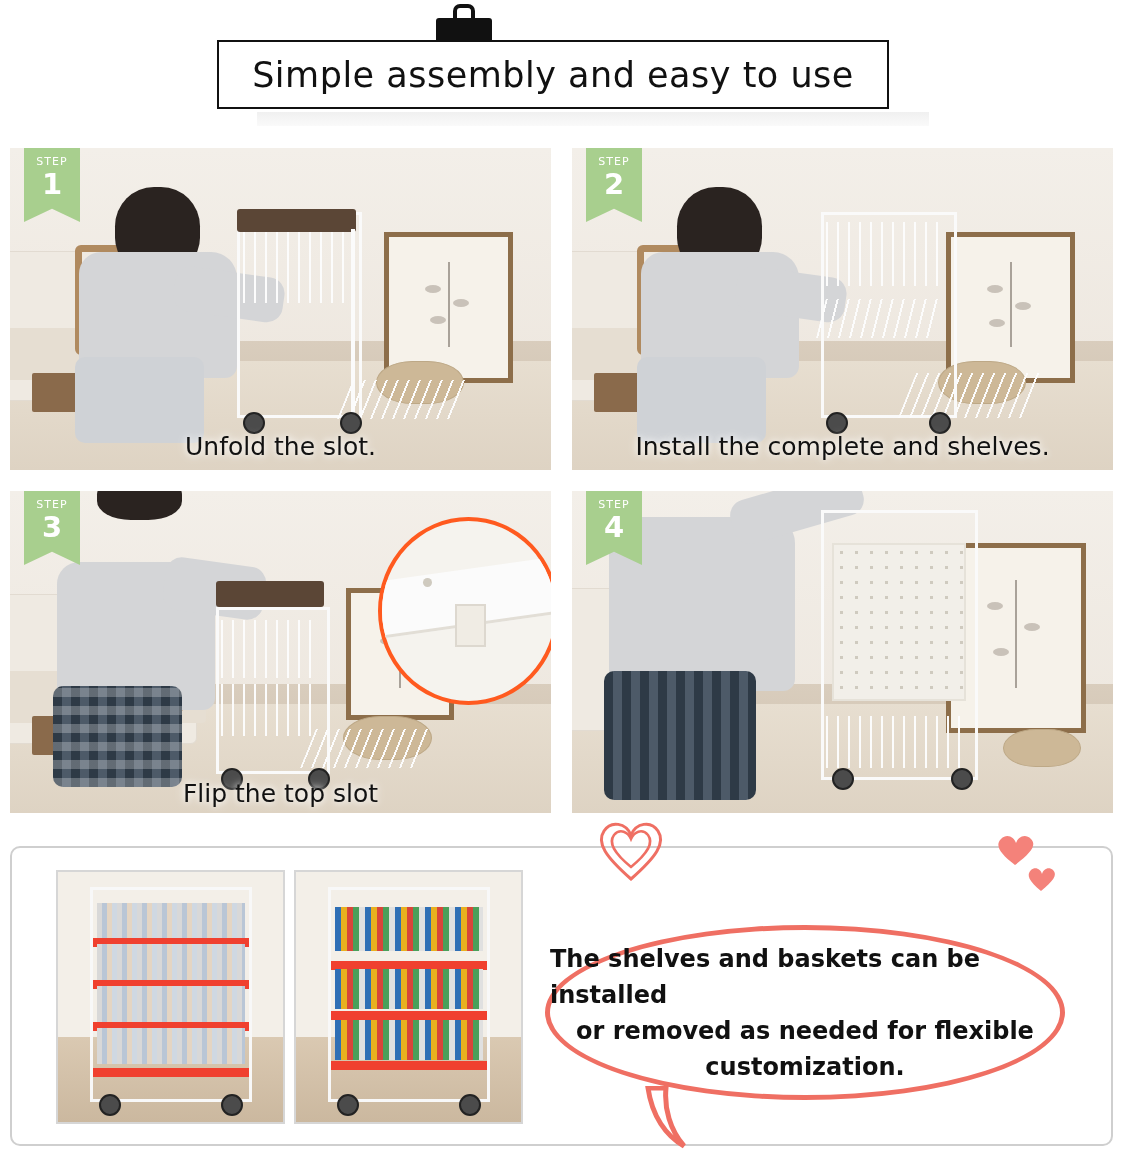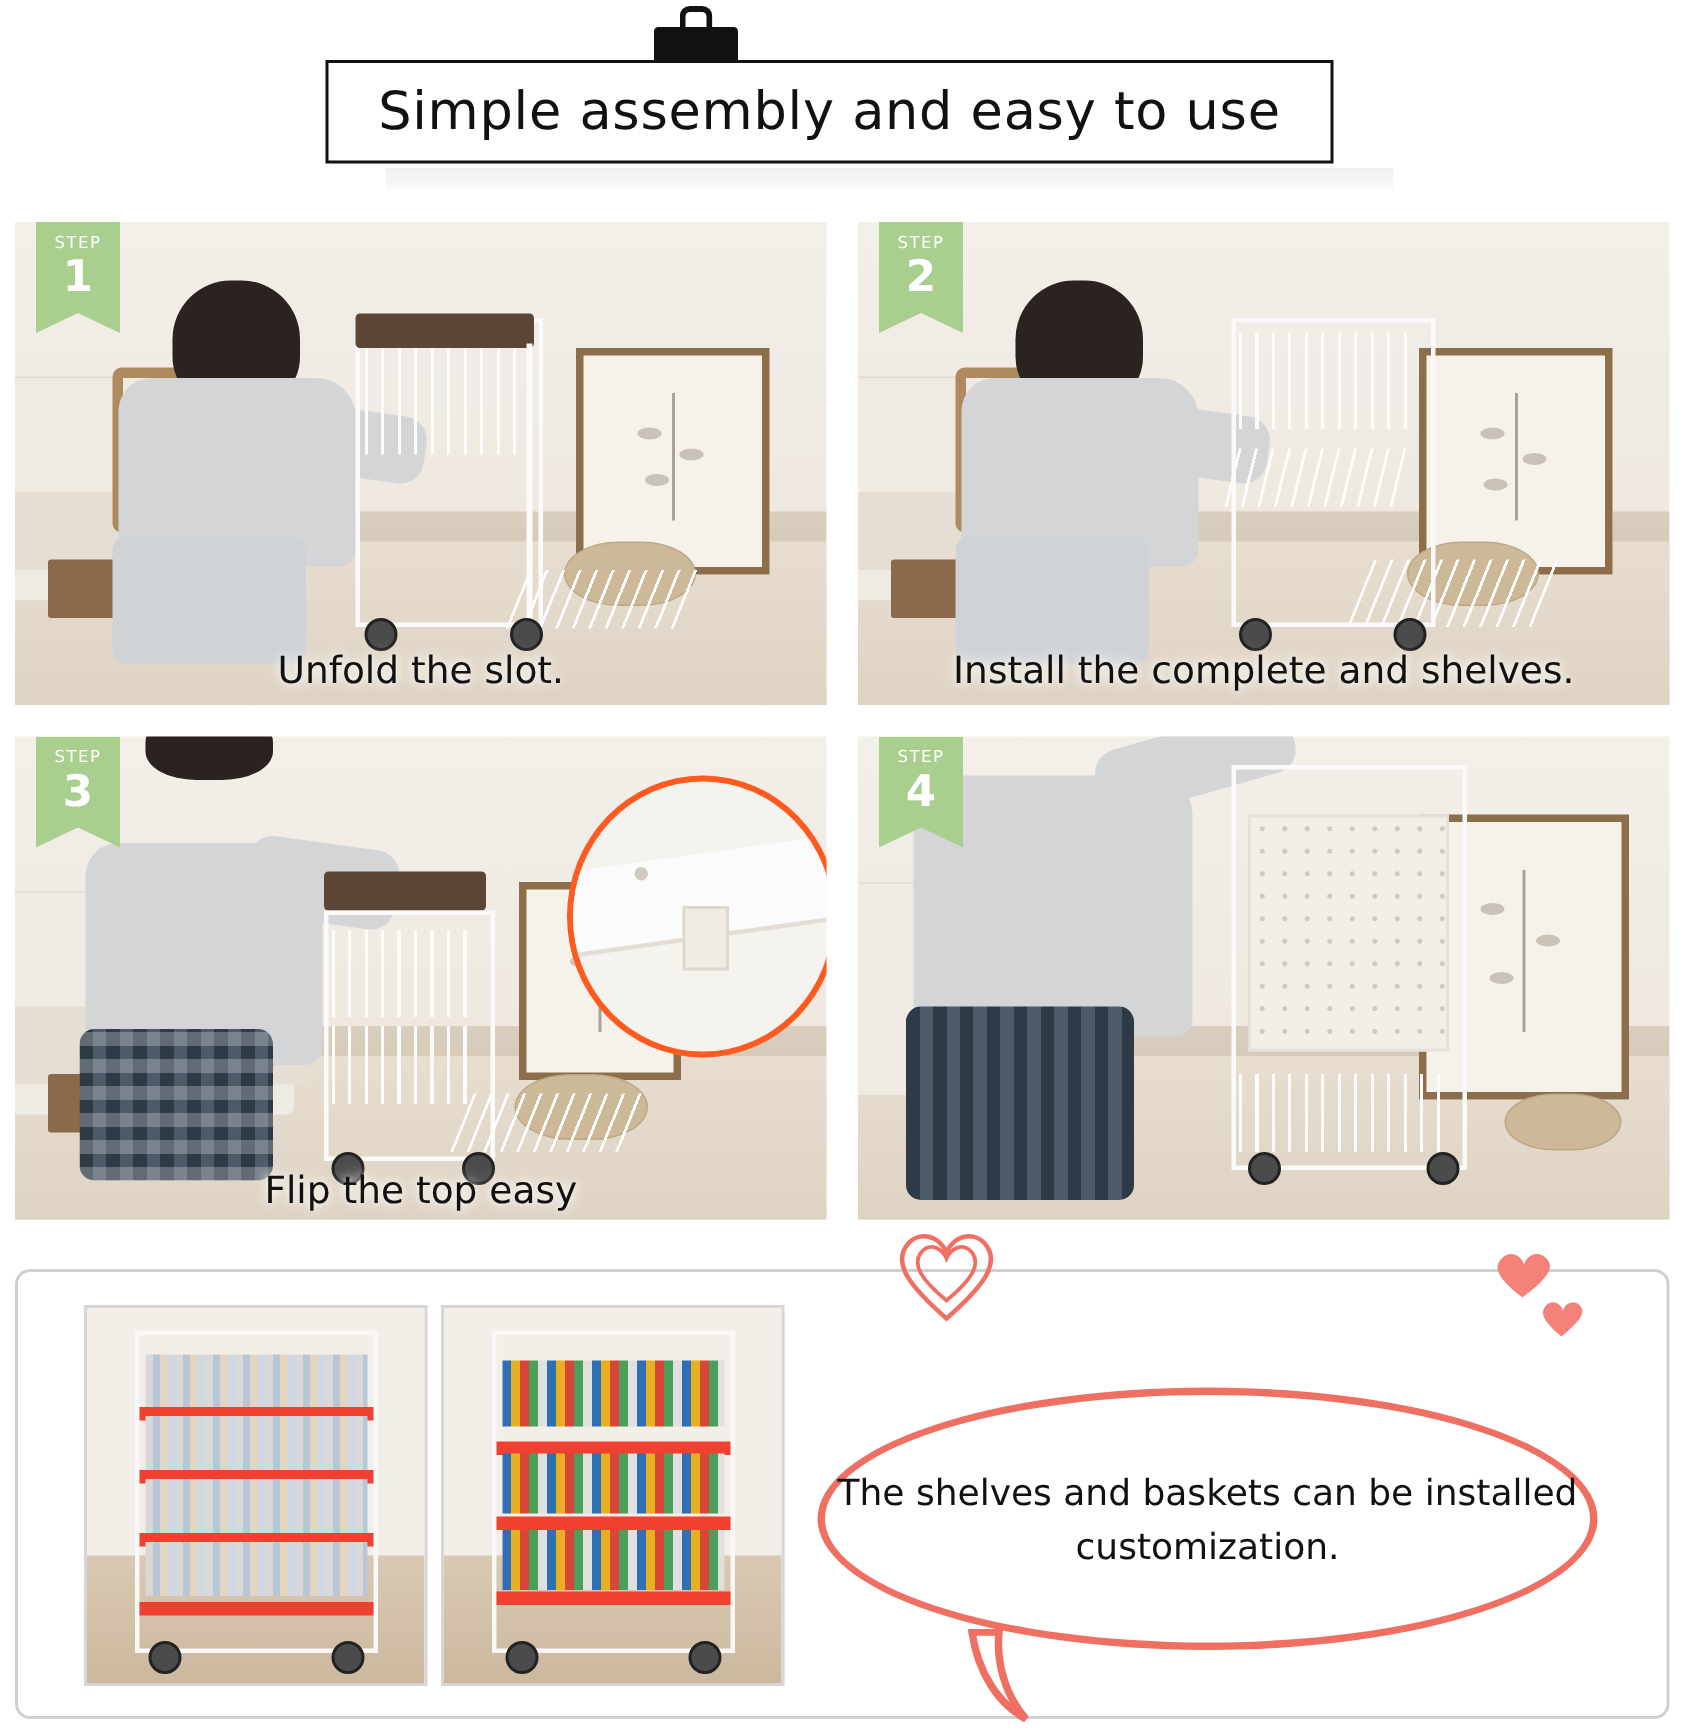--- a/index.html
+++ b/index.html
@@ -211,21 +211,21 @@
 
   
   .bubble{
     position:absolute;left:545px;top:925px;width:520px;height:175px;
     border:5px solid #ef6f63;border-radius:50%/50%;
     background:#fff;box-sizing:border-box;
     display:flex;flex-direction:column;align-items:center;justify-content:center;
     z-index:7;
   }
   .bubble .line{
-    font-size:24px;color:#111;line-height:36px;text-align:center;
+    font-size:24px;color:#111;line-height:36px;text-align:left;font-weight:bold;
   }
   .bubble-tail{
     position:absolute;left:640px;top:1086px;width:70px;height:64px;z-index:6;
   }
   .hearts{
     position:absolute;left:985px;top:825px;width:80px;height:80px;z-index:7;
   }
   .doodle-heart{
     position:absolute;left:586px;top:805px;width:90px;height:80px;z-index:7;
   }
@@ -352,21 +352,21 @@
         <div style="position:absolute;left:-6%;top:26%;width:120%;height:30%;background:#fbfbfb;border-bottom:3px solid #e2ded6;transform:rotate(-8deg);"></div>
         <div style="position:absolute;left:42%;top:46%;width:16%;height:22%;background:#f0ece4;border:2px solid #ddd8cf;"></div>
         <div style="position:absolute;left:24%;top:32%;width:9px;height:9px;border-radius:50%;background:#cfcabf;"></div>
       </div>
     </div>
     <div class="badge">
       <div class="b-top">STEP</div>
       <div class="b-num">3</div>
     </div>
     <div class="caption two-line">
-      <div>Flip the top easy</div>
+      <div>Flip the top slot</div>
     </div>
   </div>
 
   <div class="step-card s4">
     <div class="photo">
       <div class="wall"></div>
       <div class="floor"></div>
       <div class="rug"></div>
       <div class="sofa" style="left:-12%;top:30%;width:26%;height:44%"></div>
       <div class="frame" style="right:5%;top:16%;width:24%;height:56%">
@@ -445,14 +445,15 @@
 </div>
 
 <div class="bubble-tail">
   <svg width="70" height="64" viewBox="0 0 70 64">
     <path d="M8 2 C12 30 26 50 44 60 C30 44 24 22 26 2 Z" fill="#ffffff" stroke="#ef6f63" stroke-width="5"></path>
   </svg>
 </div>
 
 <div class="bubble">
   <div class="line">The shelves and baskets can be installed</div>
+  <div class="line">or removed as needed for flexible</div>
   <div class="line">customization.</div>
 </div>
 
 </body></html>

